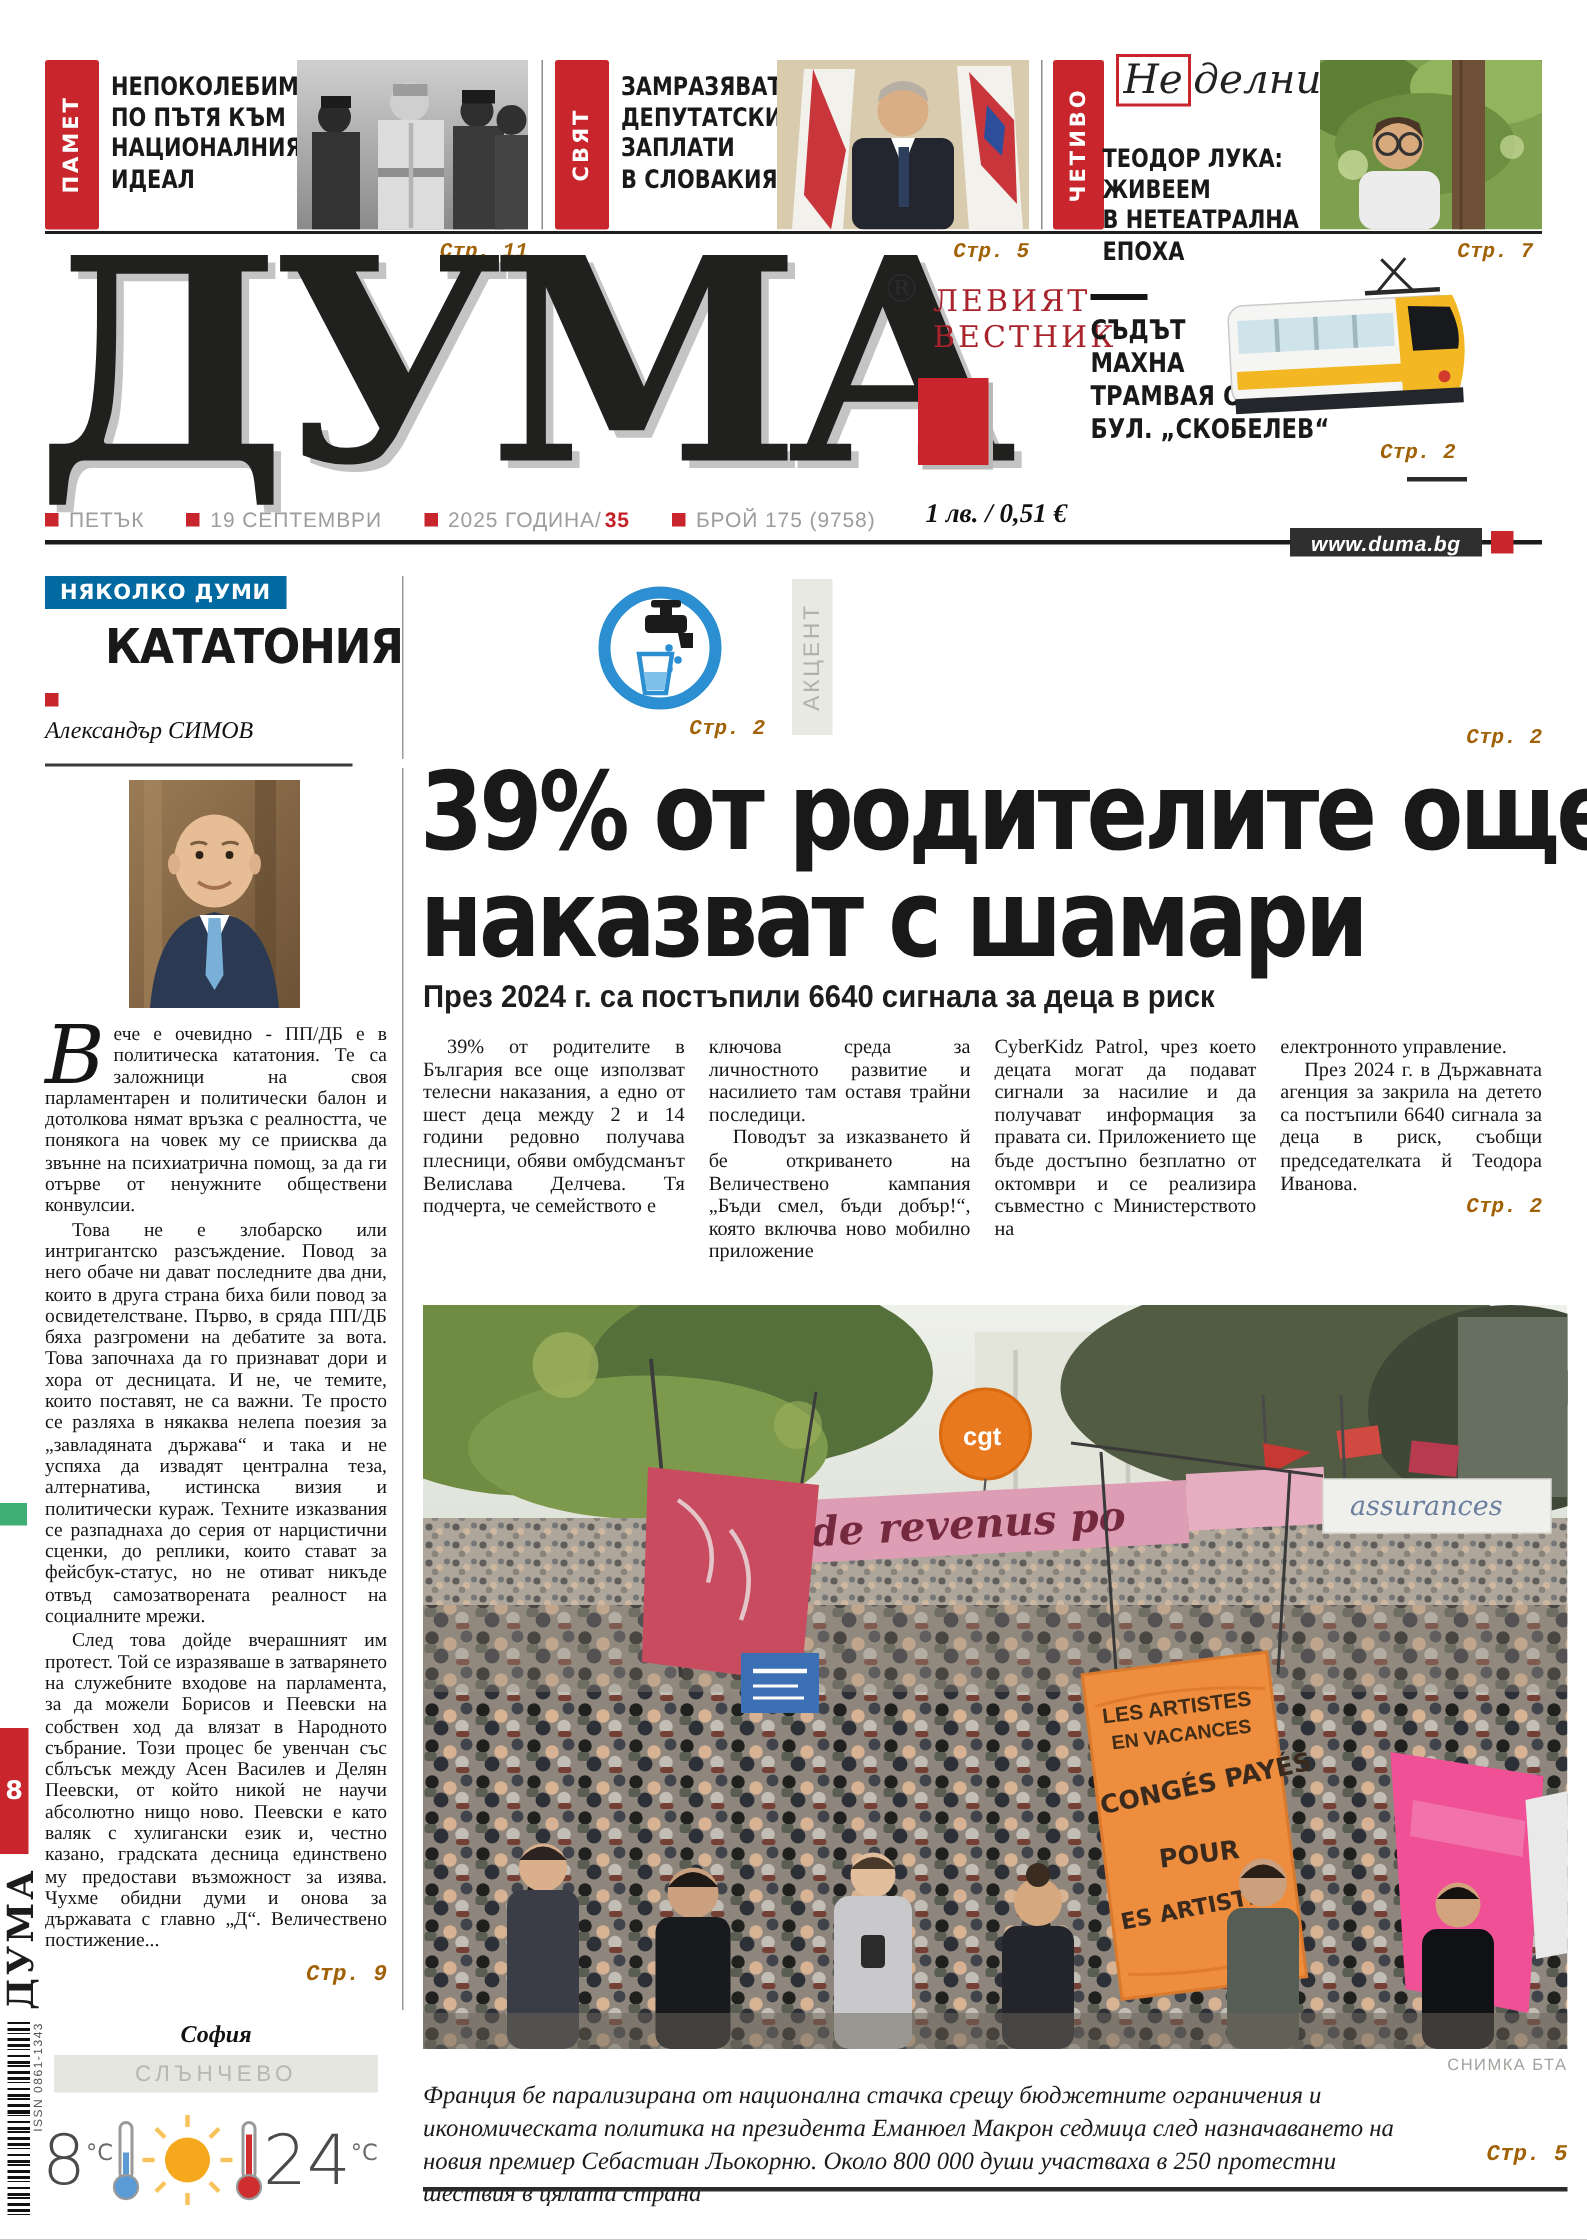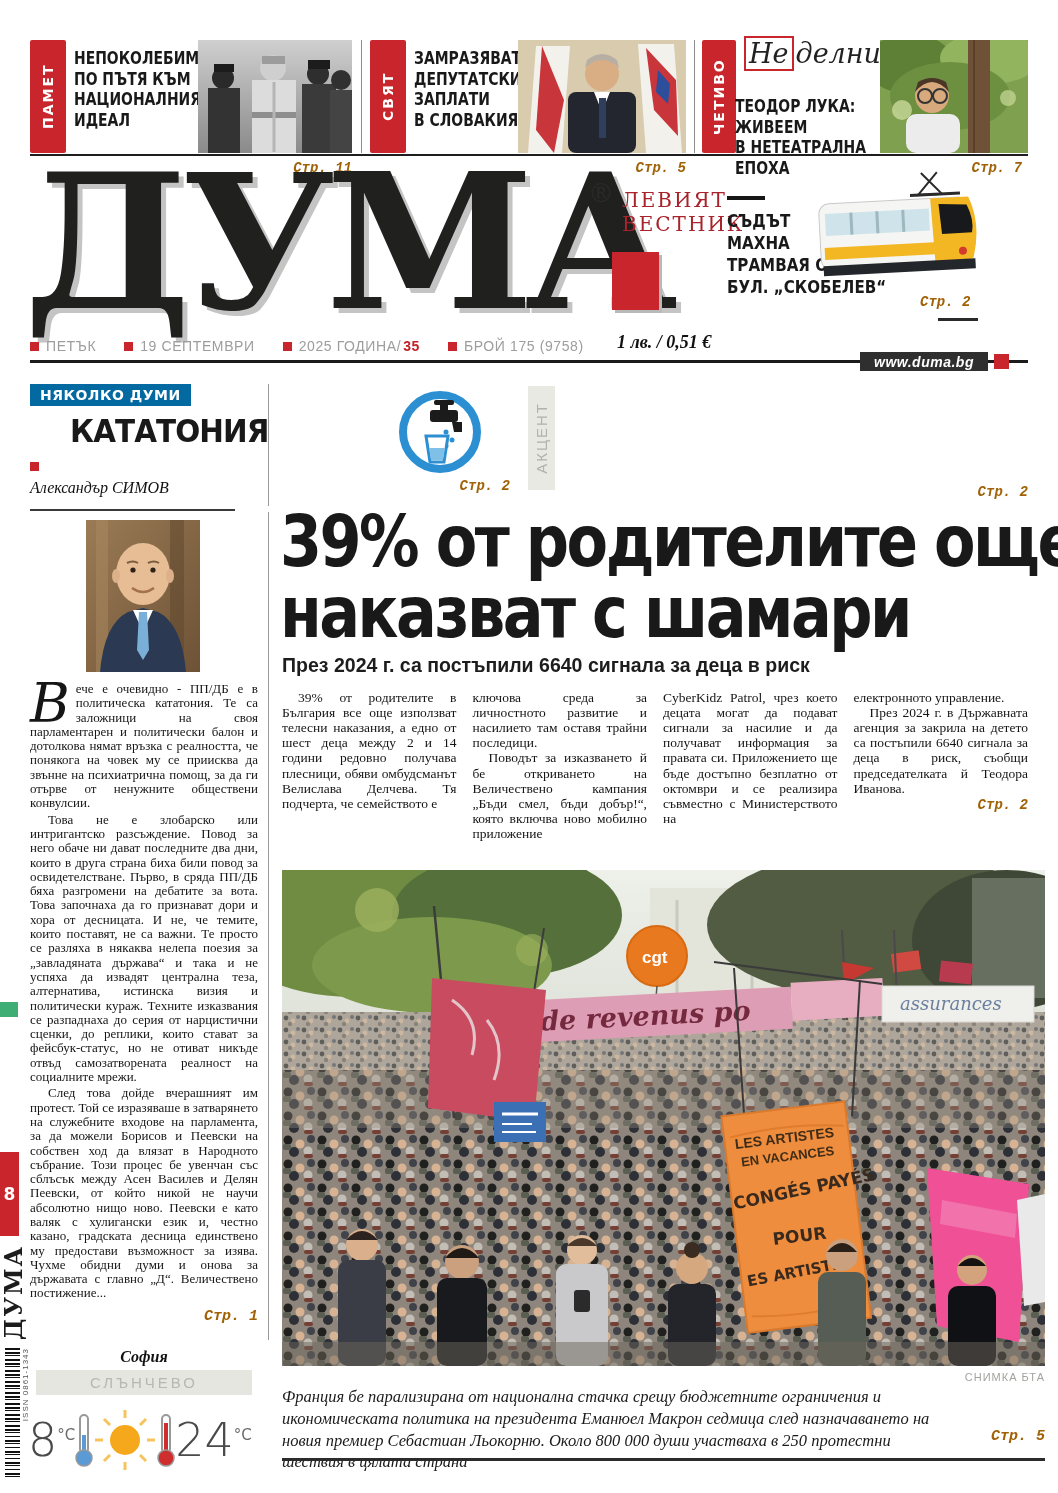--- a/index.html
+++ b/index.html
@@ -259,21 +259,21 @@
     <path d="M46,68 Q57,76 68,68" stroke="#a3714c" stroke-width="2.5" fill="none"></path>
     <path d="M14,152 Q18,104 42,92 L57,88 L72,92 Q96,104 100,152 Z" fill="#2b3a52"></path>
     <polygon points="47,90 67,90 57,112" fill="#fff"></polygon>
     <polygon points="53,92 61,92 63,130 57,140 51,130" fill="#7ab0d8"></polygon>
   </svg>
 
   <div class="abs body-col" style="left:30px;top:682px;width:228px;">
     <p style="text-indent:0;"><span class="dropcap">В</span><span>ече е очевидно - ПП/ДБ е в политическа кататония. Те са заложници на своя парламентарен и политически балон и дотолкова нямат връзка с реалността, че понякога на човек му се приисква да звънне на психиатрична помощ, за да ги отърве от ненужните обществени конвулсии.</span></p>
     <p>Това не е злобарско или интригантско разсъждение. Повод за него обаче ни дават последните два дни, които в друга страна биха били повод за освидетелстване. Първо, в сряда ПП/ДБ бяха разгромени на дебатите за вота. Това започнаха да го признават дори и хора от десницата. И не, че темите, които поставят, не са важни. Те просто се разляха в някаква нелепа поезия за „завладяната държава“ и така и не успяха да извадят централна теза, алтернатива, истинска визия и политически кураж. Техните изказвания се разпаднаха до серия от нарцистични сценки, до реплики, които стават за фейсбук-статус, но не отиват никъде отвъд самозатворената реалност на социалните мрежи.</p>
     <p>След това дойде вчерашният им протест. Той се изразяваше в затварянето на служебните входове на парламента, за да можели Борисов и Пеевски на собствен ход да влязат в Народното събрание. Този процес бе увенчан със сблъсък между Асен Василев и Делян Пеевски, от който никой не научи абсолютно нищо ново. Пеевски е като валяк с хулигански език и, честно казано, градската десница единствено му предостави възможност за изява. Чухме обидни думи и онова за държавата с главно „Д“. Величествено постижение...</p>
-    <div class="pageref" style="text-align:right;margin-top:8px;font-size:15px;"><span>Стр. 1</span></div>
+    <div class="pageref" style="text-align:right;margin-top:8px;font-size:15px;"><span>Стр. 9</span></div>
   </div>
 
   <div class="abs" style="left:30px;top:1348px;width:228px;text-align:center;font-style:italic;font-weight:700;font-size:16px;"><span>София</span></div>
   <div class="abs" style="left:36px;top:1370px;width:216px;height:25px;background:#e6e6e1;display:flex;align-items:center;justify-content:center;">
     <span style="font-family:'Liberation Sans',sans-serif;font-size:15px;letter-spacing:3px;color:#b8b8b2;">СЛЪНЧЕВО</span>
   </div>
   <div class="abs" style="left:28px;top:1400px;width:232px;height:80px;display:flex;align-items:center;justify-content:flex-start;">
     <span class="thin-temp"><span>8</span><sup>°C</sup></span>
     <svg width="18" height="58">
       <rect x="5" y="4" width="8" height="38" rx="4" fill="#fff" stroke="#999" stroke-width="2"></rect>

